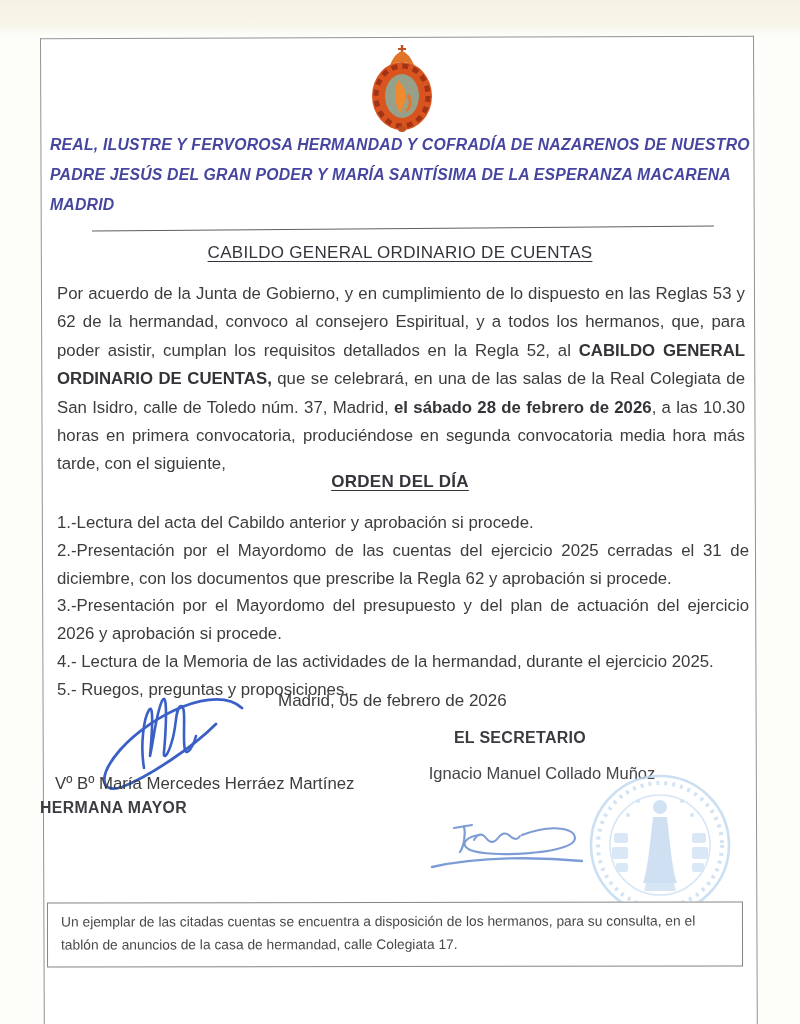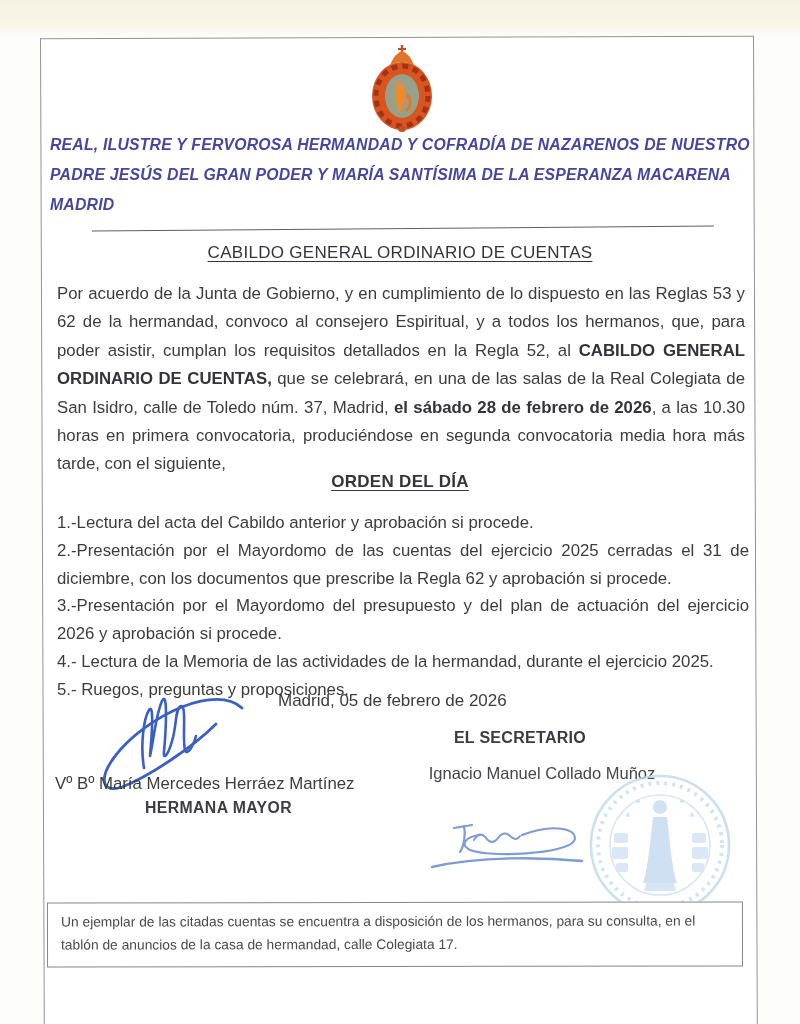--- a/index.html
+++ b/index.html
@@ -63,21 +63,21 @@
   .secretary-title {
     left: 420px; top: 729px; width: 200px; text-align: center;
     font-size: 16px; font-weight: bold; color: #3a3a40; letter-spacing: 0.3px;
   }
   .secretary-name {
     left: 408px; top: 753px; width: 268px; text-align: center;
     font-size: 16.5px; color: #45454a; margin-top: 11px;
   }
   .vobo-line { left: 55px; top: 774px; font-size: 16.8px; color: #3c3c3c; }
   .vobo-role {
-    left: 40px; top: 799px; width: 252px; text-align: right;
+    left: 40px; top: 799px; width: 252px; text-align: left;
     font-size: 15.8px; font-weight: 600; color: #3c3c42; letter-spacing: 0.4px;
   }
   .sec-signature { left: 428px; top: 810px; width: 158px; height: 64px; }
   .stamp { left: 586px; top: 771px; width: 148px; height: 148px; opacity: 0.8; }
   .footer-box {
     left: 47px; top: 902px; width: 696px;
     border: 1.5px solid #858585;
     padding: 8px 13px 10px 13px;
     font-size: 13.8px; line-height: 22.5px; color: #4a4a4a;
     background: #fff;

